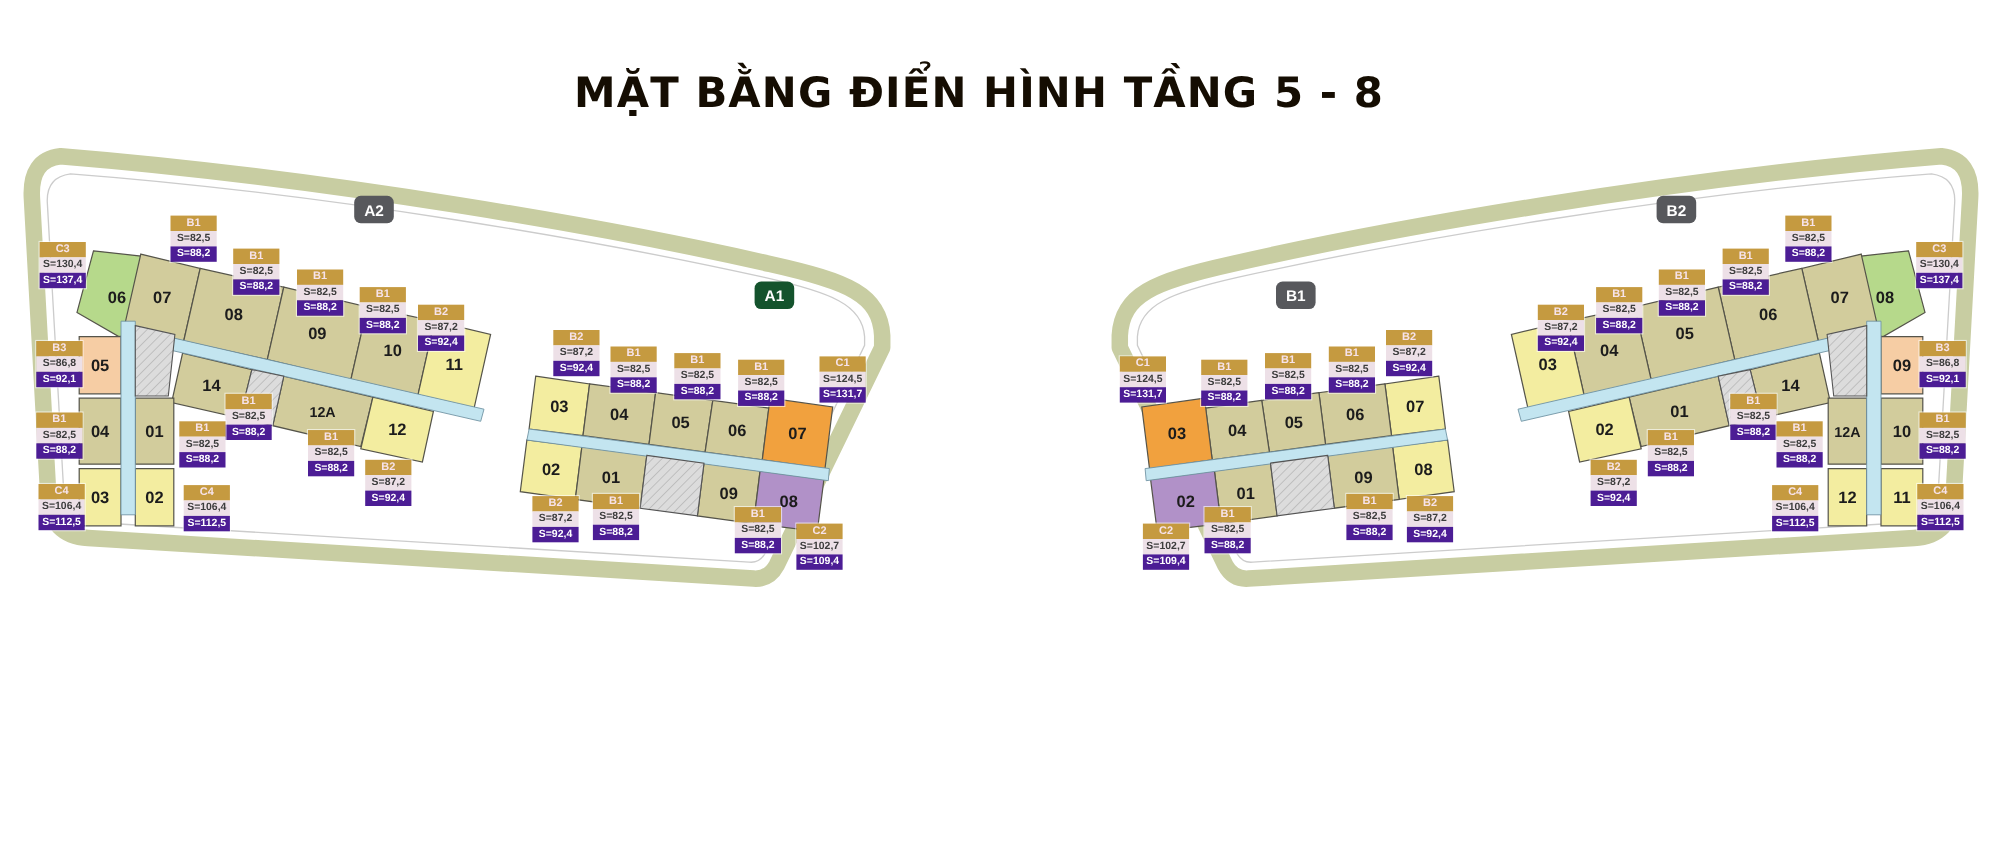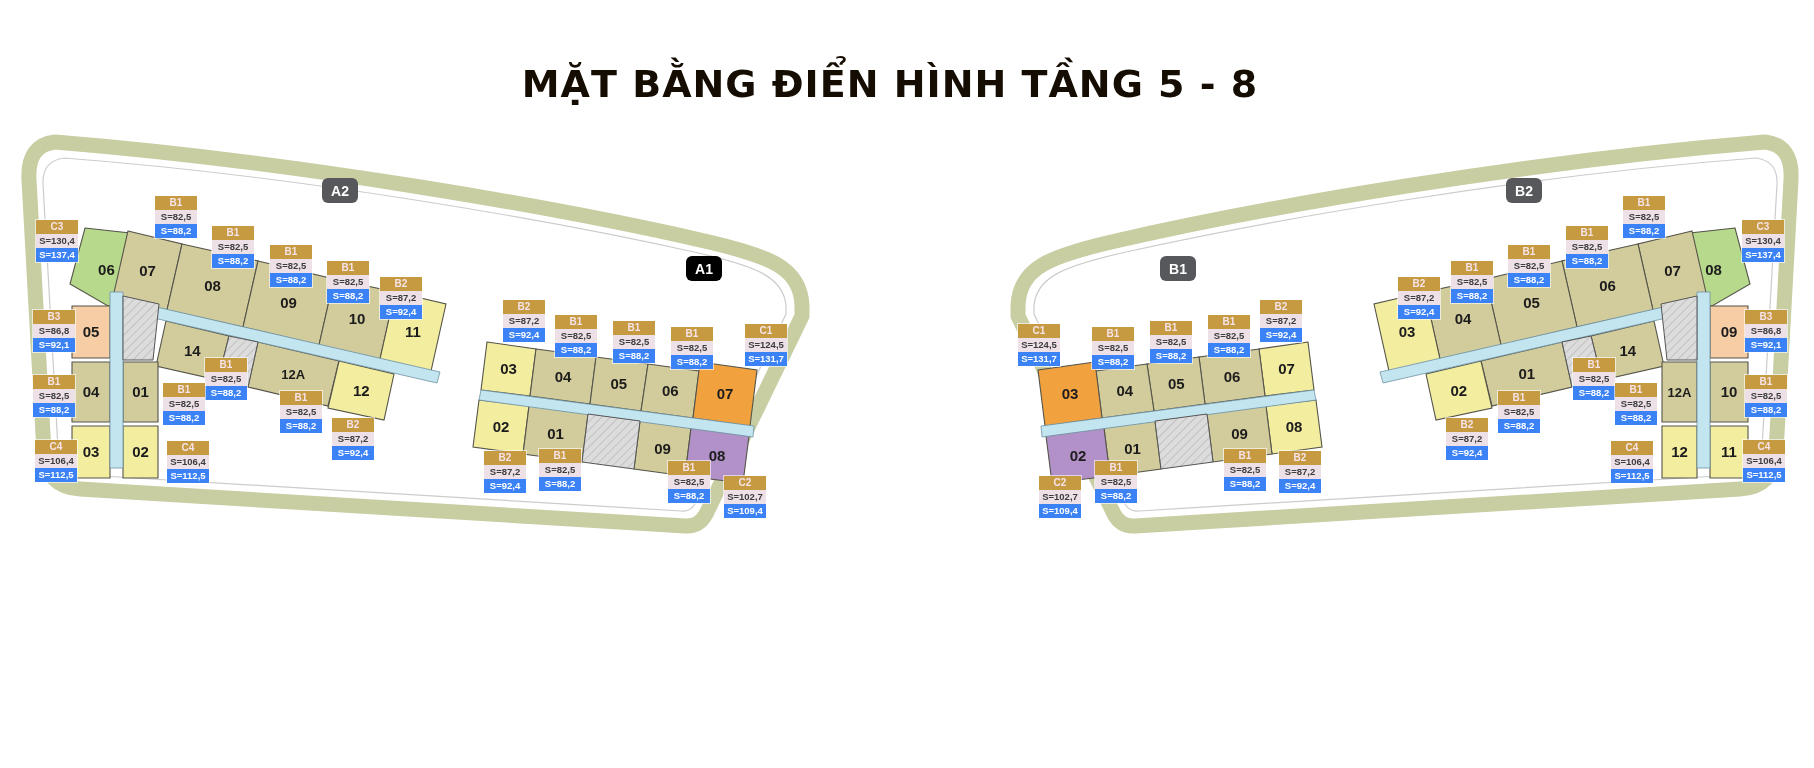--- a/index.html
+++ b/index.html
@@ -9,21 +9,21 @@
   .title{position:absolute;left:890px;top:62px;transform:translateX(-50%);
          font-family:"DejaVu Sans",sans-serif;font-weight:700;font-size:38px;
          color:#150d02;letter-spacing:1px;white-space:nowrap;}
   .badge{position:absolute;width:36px;height:25px;background:#57585c;border-radius:6px;
          color:#fff;font-weight:700;font-size:14px;display:flex;align-items:center;
          justify-content:center;margin-left:20px;}
   .chip{position:absolute;width:42px;text-align:center;font-weight:700;
         box-shadow:0 0 0 1px rgba(255,255,255,.6);}
   .chip .t{background:#C59A40;color:#F7E3EA;font-size:10px;line-height:14px;height:14px;}
   .chip .u{background:#EDE0E7;color:#3c3c3c;font-size:9.5px;line-height:14px;height:14px;}
-  .chip .b{background:#3b82f6;color:#ffffff;font-size:9.5px;line-height:14px;height:14px;}
+  .chip .b{background:#4c1d95;color:#ffffff;font-size:9.5px;line-height:14px;height:14px;}
   .legend{position:absolute;left:0;top:648px;width:1814px;height:70px;}
   .legend-item{position:absolute;display:flex;align-items:center;}
   .swatch{width:46px;height:46px;margin-right:16px;}
   .legend-label{font-size:34px;color:#4b4b4b;letter-spacing:0.5px;}
   svg text{font-family:"Liberation Sans",sans-serif;font-weight:700;fill:#1c1c1c;}
 </style>
 </head>
 <body>
 
 <div id="stage">
@@ -179,21 +179,21 @@
         <line x1="1702" y1="688" x2="1758" y2="730" stroke="#9a9a8c" stroke-width="0.7"></line>
         <line x1="1702" y1="688" x2="1668" y2="752" stroke="#9a9a8c" stroke-width="0.7"></line>
         <line x1="1702" y1="688" x2="1645" y2="668" stroke="#9a9a8c" stroke-width="0.7"></line>
         <circle cx="1702" cy="688" r="3.5" fill="#222"></circle>
         <polyline points="1643,687 1648,662 1667,643" fill="none" stroke="#111" stroke-width="4.5"></polyline>
       </g>
   </svg>
 
   <div id="badges">
       <div class="badge" style="left: 302px; top: 178px; background: rgb(87, 88, 92);">A2</div>
-      <div class="badge" style="left: 666px; top: 256px; background: #000000;">A1</div>
+      <div class="badge" style="left: 666px; top: 256px; background: #14532d;">A1</div>
       <div class="badge" style="left: 1140px; top: 256px; background: rgb(87, 88, 92);">B1</div>
       <div class="badge" style="left: 1486px; top: 178px; background: rgb(87, 88, 92);">B2</div>
     </div>
   <div id="chips">
       <div class="chip" style="left: 36px; top: 220px;">
         <div class="t">C3</div>
         <div class="u">S=130,4</div>
         <div class="b">S=137,4</div>
       </div>
       <div class="chip" style="left: 33px; top: 310px;">

